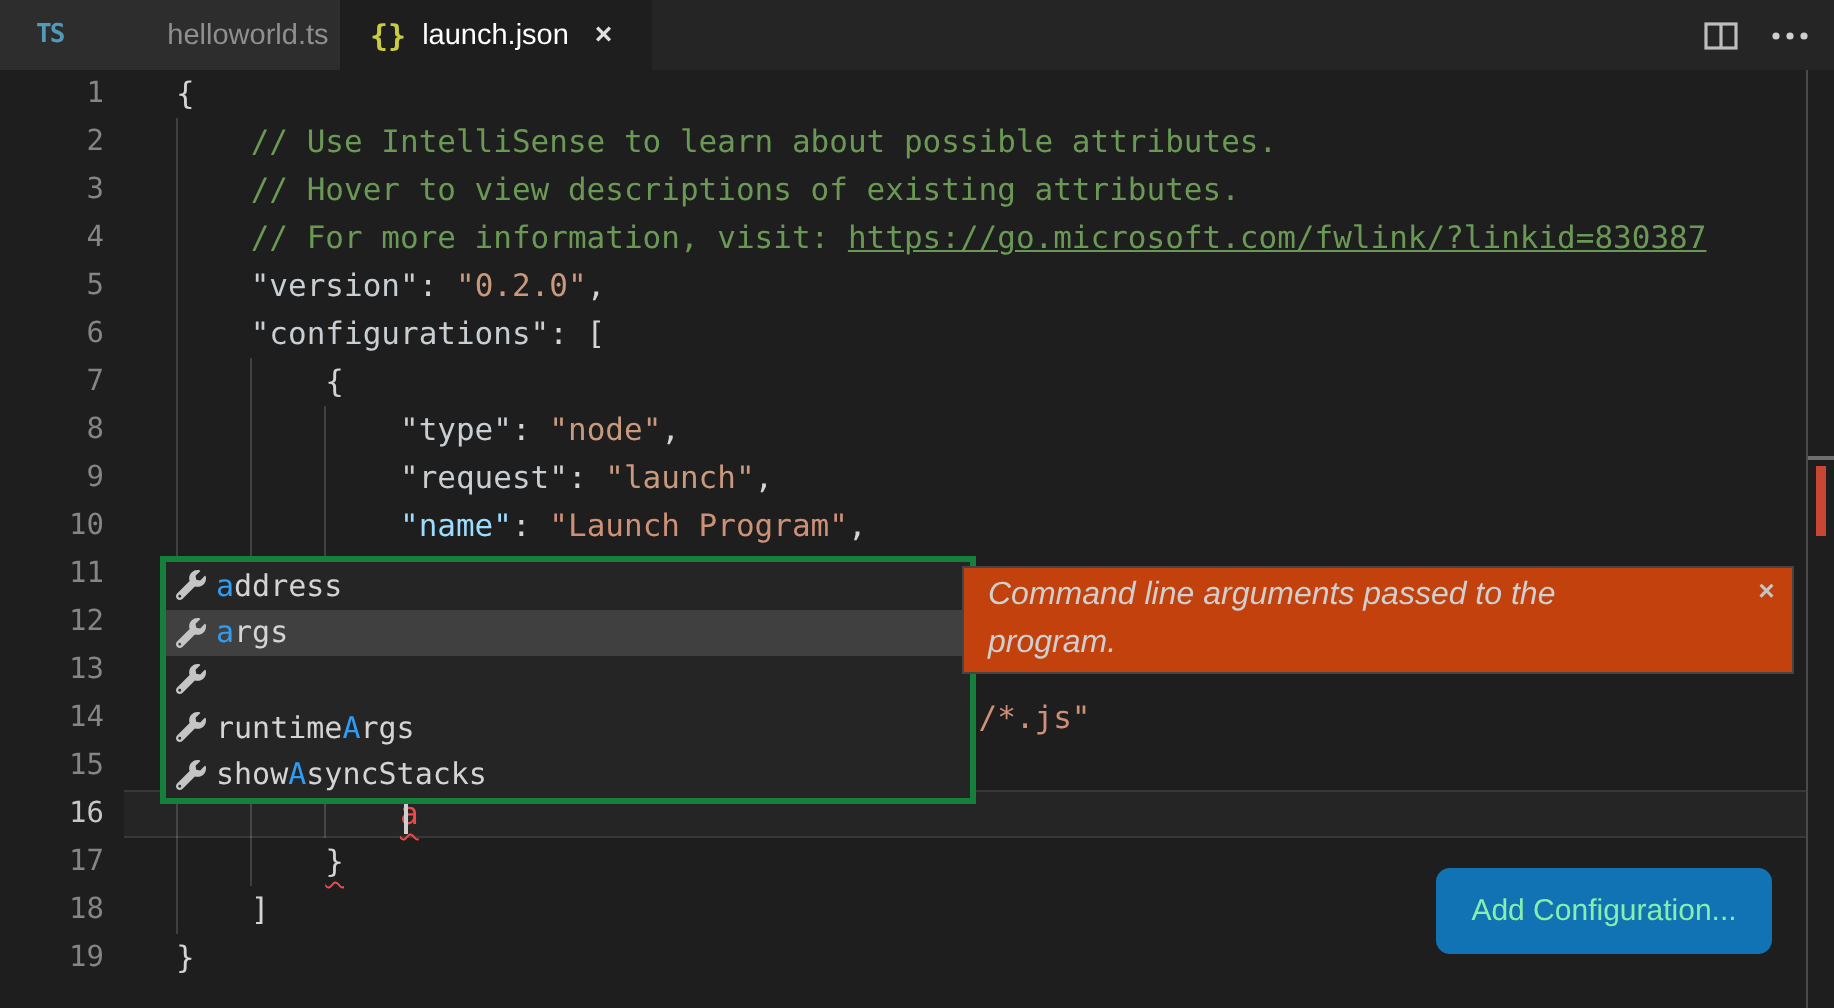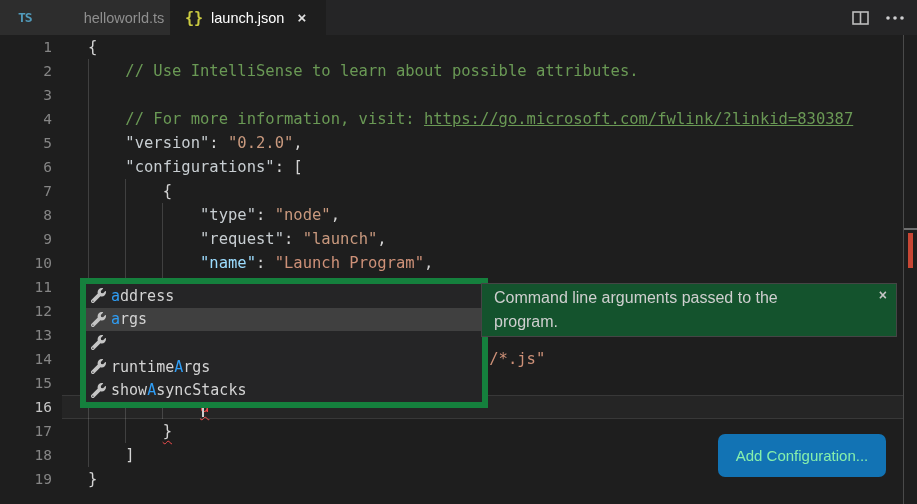--- a/index.html
+++ b/index.html
@@ -51,30 +51,30 @@
              background:rgba(255,255,255,0.03);
              border-top:1px solid rgba(255,255,255,0.09); border-bottom:1px solid rgba(255,255,255,0.09); }
   .caret { position:absolute; left:202px; top:361px; width:2px; height:21px; background:#cfcfcf; z-index:6; }
 
   .scroll-sep  { position:absolute; left:903px; top:0; bottom:0; width:1px; background:#4a4a4a; z-index:0; }
   .scroll-top  { position:absolute; left:904px; top:193px; width:13px; height:2px; background:#6f6f6f; z-index:1; }
   .ruler-error { position:absolute; left:908px; top:198px; width:5px; height:35px; background:#c74634; z-index:1; }
 
   
   .suggest { position:absolute; left:80px; top:243px; width:408px; background:#252526;
-             border:6px solid #15803d; z-index:10; }
+             border:3px solid #15803d; z-index:10; }
   .sitem { height:23.6px; display:flex; align-items:center; padding:0 5px;
            font:15px "DejaVu Sans Mono",monospace; color:#d4d4d4; cursor:pointer; }
   .sitem.selected { background:#404040; }
   .sitem .wrench { flex:none; margin-right:5px; display:flex; }
   .match { color:#2f9df4; }
 
   
-  .docpanel { position:absolute; left:481px; top:248px; width:416px; height:54px; background:#14532d;
-              border:1px solid #454545; z-index:11; padding:2px 12px; }
+  .docpanel { position:absolute; left:481px; top:248px; width:416px; height:54px; background:#c2410c;
+              border:1px solid #454545; z-index:11; padding:2px 12px;font-style:italic; }
   .doc-text { width:345px; font-size:16px; line-height:24px; color:#cfcfcf; }
   .doc-close { position:absolute; top:3px; right:9px; color:#c5c5c5; font-size:14px; font-weight:bold; cursor:pointer; }
 
   
   .addcfg { position:absolute; left:718px; top:399px; width:168px; height:43px;
             background:#1273b4; color:#86efac; font:15px "Liberation Sans",sans-serif;
             border:none; border-radius:7px; z-index:12; cursor:pointer; }
 </style>
 </head>
 <body>
@@ -118,20 +118,21 @@
         <div class="code-row">
           <div class="gutter">1</div>
           <pre class="ctext"><span class="pun">{</span></pre>
         </div>
         <div class="code-row">
           <div class="gutter">2</div>
           <pre class="ctext"><span class="com">    // Use IntelliSense to learn about possible attributes.</span></pre>
         </div>
         <div class="code-row">
           <div class="gutter">3</div>
+          <pre class="ctext"><span class="com">    // Hover to view descriptions of existing attributes.</span></pre>
         </div>
         <div class="code-row">
           <div class="gutter">4</div>
           <pre class="ctext"><span class="com">    // For more information, visit: </span><span class="lnk">https://go.microsoft.com/fwlink/?linkid=830387</span></pre>
         </div>
         <div class="code-row">
           <div class="gutter">5</div>
           <pre class="ctext"><span class="keym">    "version"</span><span class="pun">: </span><span class="strm">"0.2.0"</span><span class="pun">,</span></pre>
         </div>
         <div class="code-row">

